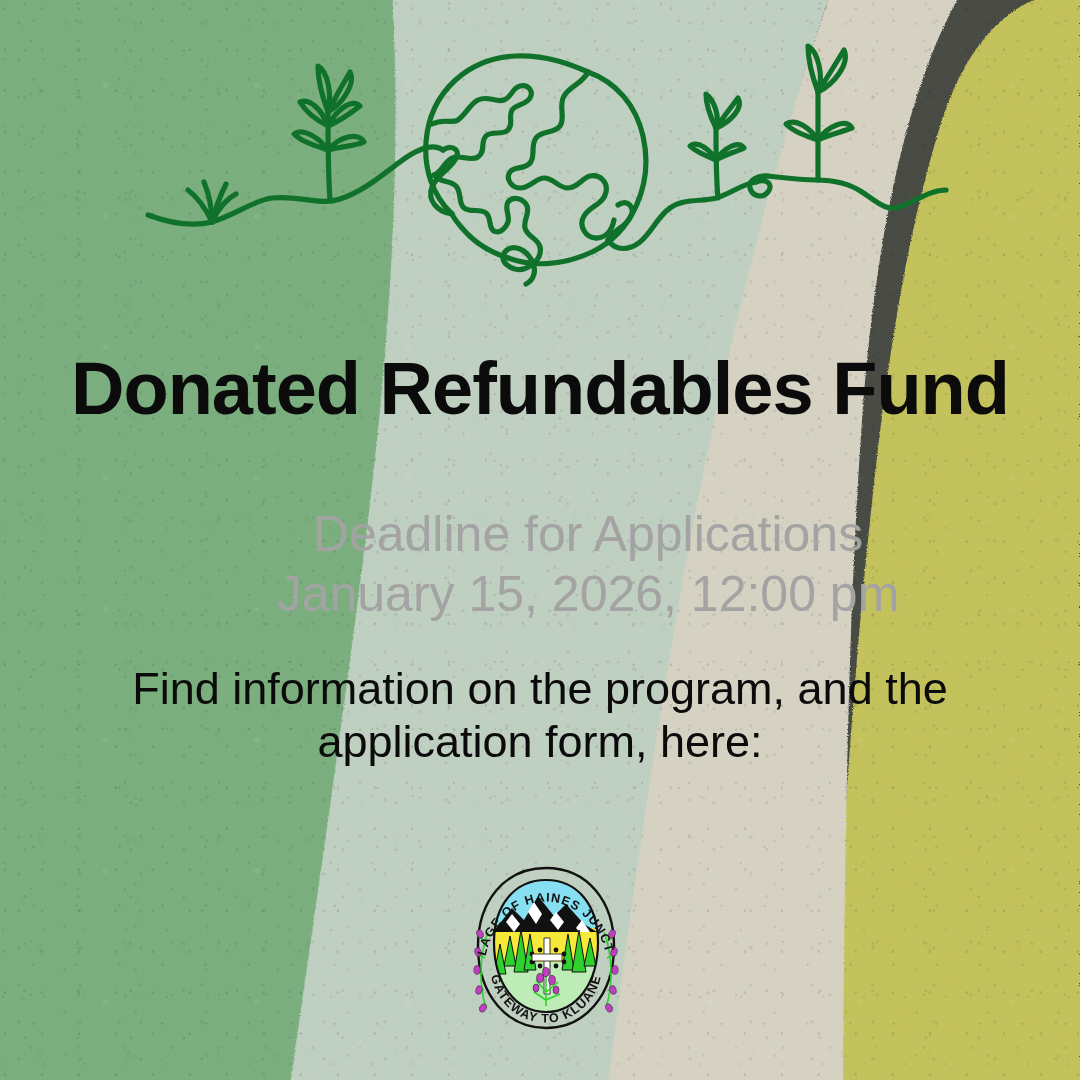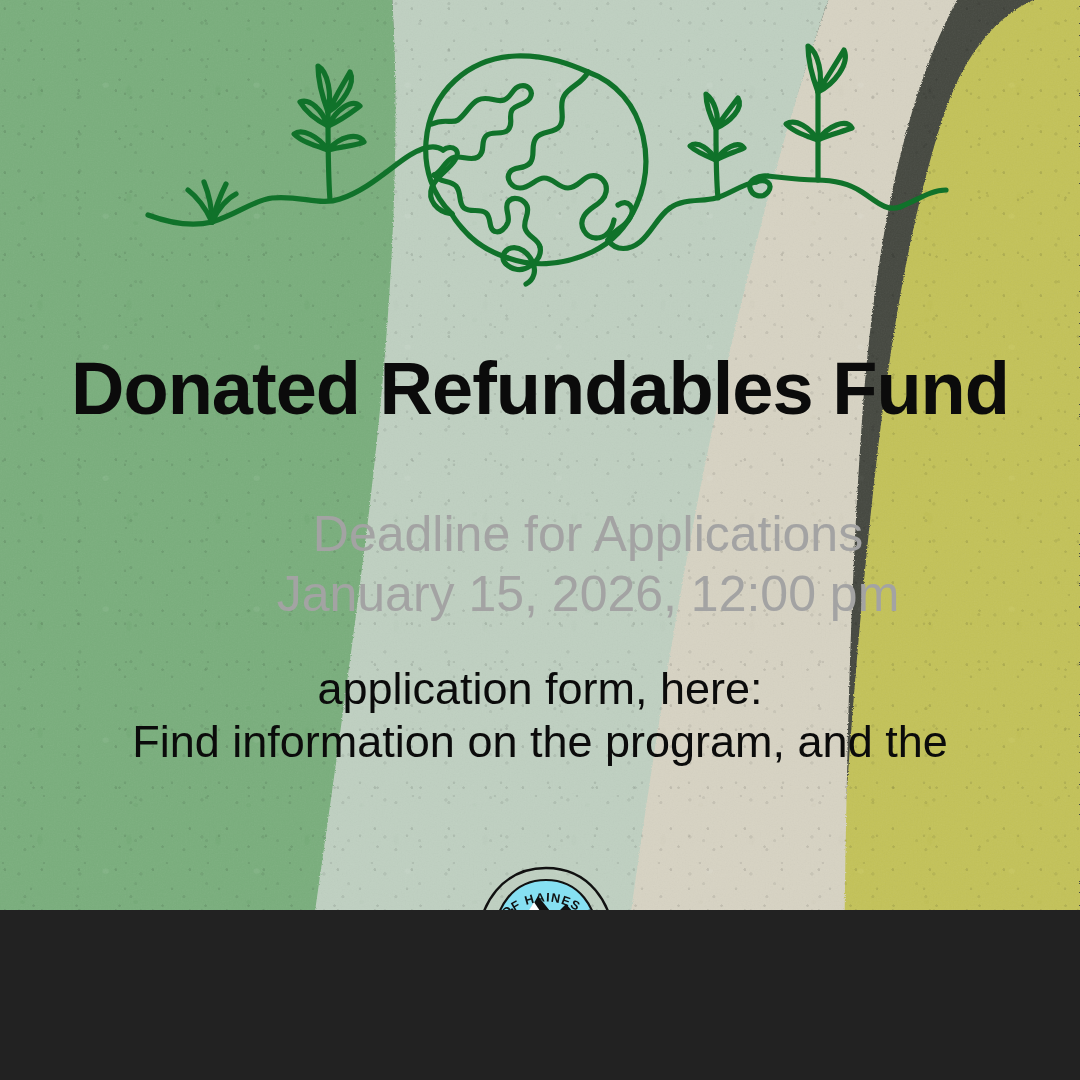--- a/index.html
+++ b/index.html
@@ -1,19 +1,19 @@
 <!DOCTYPE html>
 <html><head>
 <meta charset="utf-8">
 <title>Donated Refundables Fund</title>
 <style>
   html,body{margin:0;padding:0;background:#222;}
   #poster{
     position:relative;
-    width:1080px;height:910px;
+    width:1080px;height:1080px;
     overflow:hidden;
     font-family:"Liberation Sans", sans-serif;
     background:#3c3f3a;
   }
 
   
   .band{position:absolute;top:0;left:0;width:1080px;height:1080px;}
   .band svg{display:block;width:1080px;height:1080px;}
 
   
@@ -269,22 +269,22 @@
   </svg>
 
   <div class="txtwrap" id="title">Donated Refundables Fund</div>
 
   <div class="txtwrap" id="deadline">
     <div>Deadline for Applications</div>
     <div>January 15, 2026, 12:00 pm</div>
   </div>
 
   <div class="txtwrap" id="body">
+    <div>Find information on the program, and the</div>
     <div>application form, here:</div>
-    <div>Find information on the program, and the</div>
   </div>
 
   <svg id="crest" viewBox="0 0 160 185" xmlns="http://www.w3.org/2000/svg">
     <defs>
       <path id="arcTop" d="M 20,92 A 62,70 0 0 1 140,92" fill="none"></path>
       <path id="arcBot" d="M 26,118 A 56,58 0 0 0 134,118" fill="none"></path>
       <clipPath id="shieldClip">
         <path d="M80,18 C 112,18 132,44 132,80 C 132,122 110,150 80,150
                  C 50,150 28,122 28,80 C 28,44 48,18 80,18 Z"></path>
       </clipPath>

